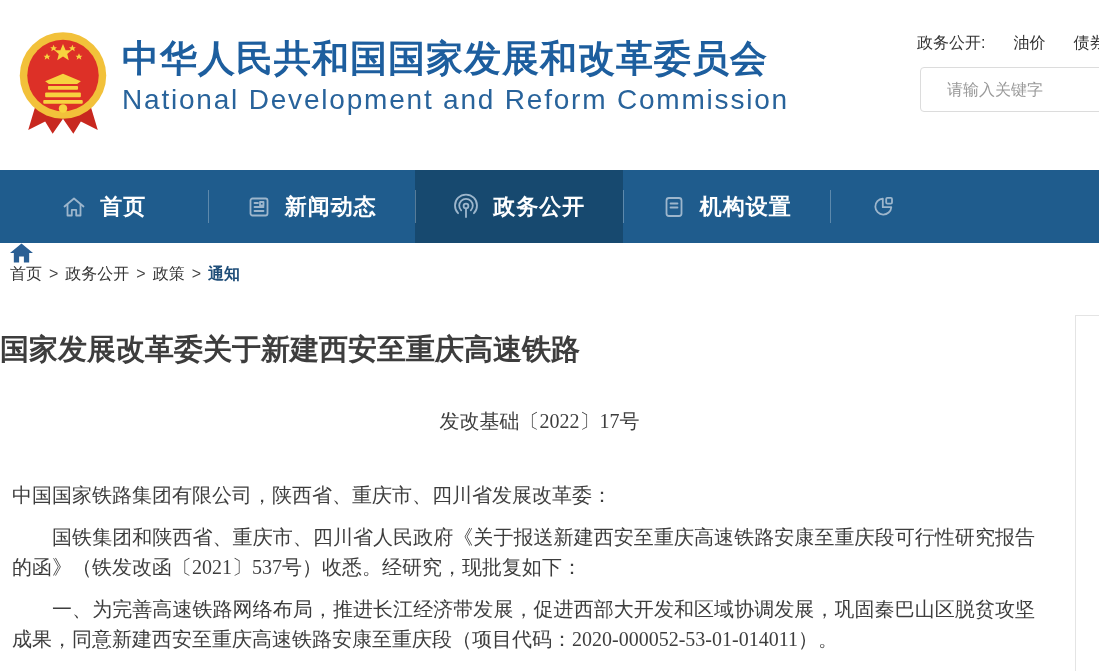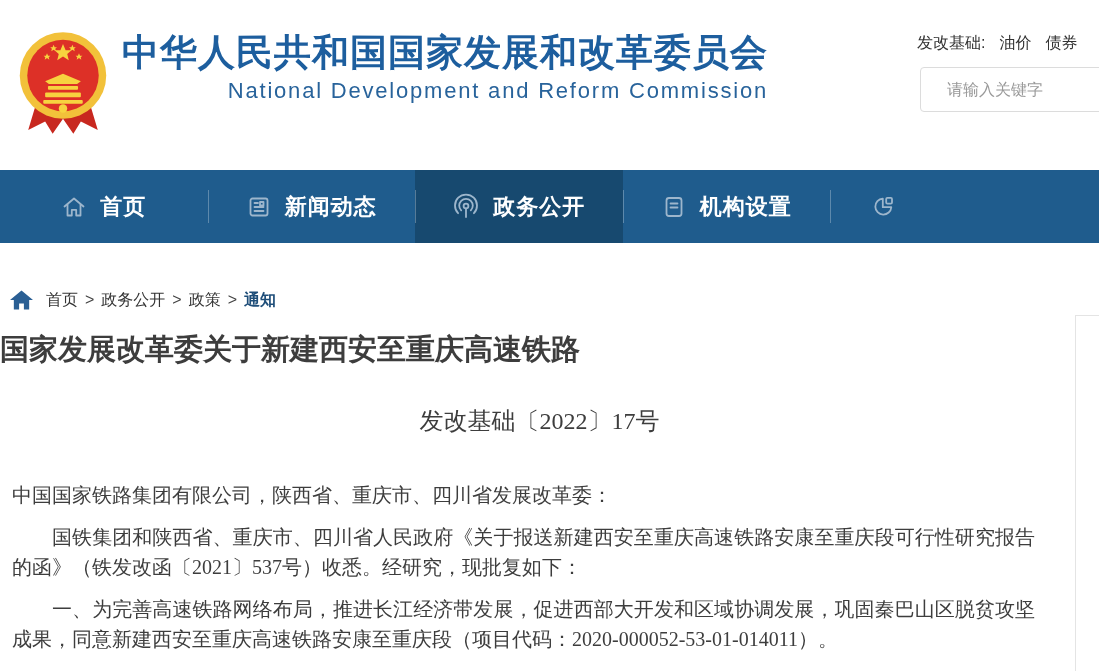--- a/index.html
+++ b/index.html
@@ -3,26 +3,26 @@
 <meta charset="utf-8">
 <style>
   * { margin:0; padding:0; box-sizing:border-box; }
   html,body { width:1099px; height:671px; overflow:hidden; background:#fff;
               font-family:"Liberation Sans", sans-serif; }
   .page { position:relative; width:1099px; height:671px; }
 
   
   .header { position:relative; height:170px; background:#fff; }
   .emblem { position:absolute; left:16px; top:26px; width:94px; height:116px; }
-  .titles { position:absolute; left:122px; top:32px; white-space:nowrap;text-align:right; }
+  .titles { position:absolute; left:122px; top:38px; white-space:nowrap; }
   .title-zh { font-size:37px; font-weight:bold; color:#1d5e9e; letter-spacing:1px; line-height:1.15; }
-  .title-en { font-size:22px; color:#28639b; letter-spacing:1.8px; margin-top:3px; }
+  .title-en { font-size:28px; color:#28639b; letter-spacing:1.8px; margin-top:3px; }
 
   .hot-search { position:absolute; left:917px; top:33px; font-size:16px; color:#333; white-space:nowrap; }
-  .hot-term { margin-left:14px; cursor:pointer; }
+  .hot-term { margin-left:28px; cursor:pointer; }
   .search-box { position:absolute; left:920px; top:67px; width:262px; height:45px;
                 border:1px solid #dcdcdc; border-radius:4px; background:#fff; }
   .search-input { width:100%; height:100%; border:none; outline:none; padding-left:26px;
                   font-size:16px; color:#333; background:transparent; font-family:inherit; }
   .search-input::placeholder { color:#999; }
 
   
   .nav { position:absolute; top:170px; left:0; width:1099px; height:73px; background:#1f5c8d;
          display:flex; list-style:none; }
   .nav-item { flex:0 0 207.5px; display:flex; align-items:center; justify-content:center;
@@ -30,33 +30,33 @@
   .nav-item + .nav-item::before { content:""; position:absolute; left:0; top:20px; height:33px;
               width:1px; background:rgba(255,255,255,.28); }
   .nav-item.active { background:#17496f; }
   .nav-item.partial { flex:1 1 auto; justify-content:flex-start; padding-left:40px; }
   .nav-label { color:#fff; font-size:22px; font-weight:bold; letter-spacing:1px; }
   .nav-icon { display:flex; align-items:center; }
   .nav-icon svg { display:block; }
 
   
   .breadcrumb { position:absolute; top:243px; left:0; width:1099px; height:68px;
-                display:flex; align-items:flex-end; padding-left:10px; font-size:16px; color:#333; }
+                display:flex; align-items:flex-start; padding-left:10px; font-size:16px; color:#333;flex-direction:column; }
   .crumb-home { display:flex; align-items:center; margin-right:13px; cursor:pointer; }
   .crumb { cursor:pointer; }
   .crumb-sep { margin:0 7px; color:#444; }
   .crumb.current { font-weight:bold; color:#1f4e79; }
 
   
   .content-box-corner { position:absolute; left:1075px; top:315px; width:40px; height:356px;
                         border-left:1px solid #e4e4e4; border-top:1px solid #e4e4e4; }
   .article { position:absolute; left:0; top:315px; width:1047px;
              font-family:"Liberation Serif","DejaVu Serif",serif; color:#3d3d3d; }
   .article-title { font-size:29px; font-weight:bold; line-height:44px; margin-top:12px; }
-  .doc-number { text-align:center; font-size:24px; line-height:24px; margin-top:38px;padding-left:32px; }
+  .doc-number { text-align:center; font-size:20px; line-height:24px; margin-top:38px;padding-left:32px; }
   .paragraphs { margin-top:47px; font-size:20px; line-height:30px; text-align:justify; }
   .paragraphs p { margin:12px; }
   .paragraphs p.indent { text-indent:2em; }
 </style>
 </head>
 <body>
 
 <div class="page">
 
   <div class="header">
@@ -80,21 +80,21 @@
         </g>
       </svg>
     </div>
 
     <div class="titles">
       <div class="title-zh">中华人民共和国国家发展和改革委员会</div>
       <div class="title-en">National Development and Reform Commission</div>
     </div>
 
     <div class="hot-search">
-      <span>发改基础:</span><span id="hot-terms"><span class="hot-term">油价</span><span class="hot-term">债券</span></span>
+      <span>政务公开:</span><span id="hot-terms"><span class="hot-term">油价</span><span class="hot-term">债券</span></span>
     </div>
 
     <div class="search-box">
       <input class="search-input" type="text" placeholder="请输入关键字" style="">
     </div>
   </div>
 
   <ul class="nav" id="nav">
       <li class="nav-item">
         <span class="nav-icon">

